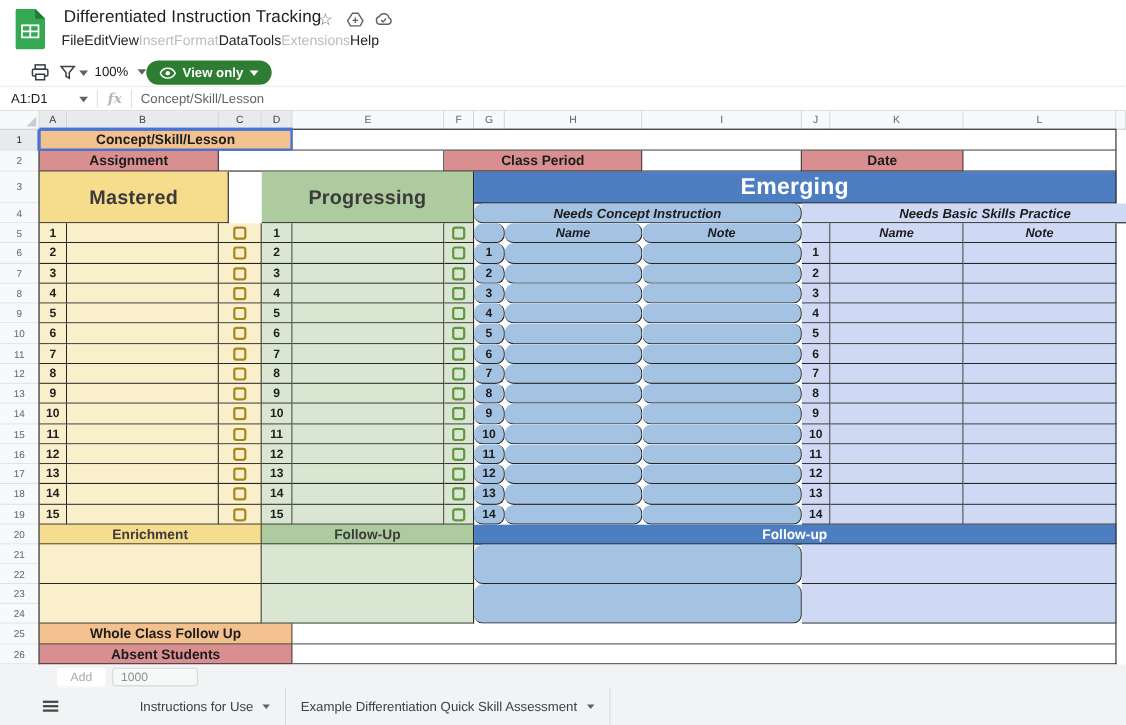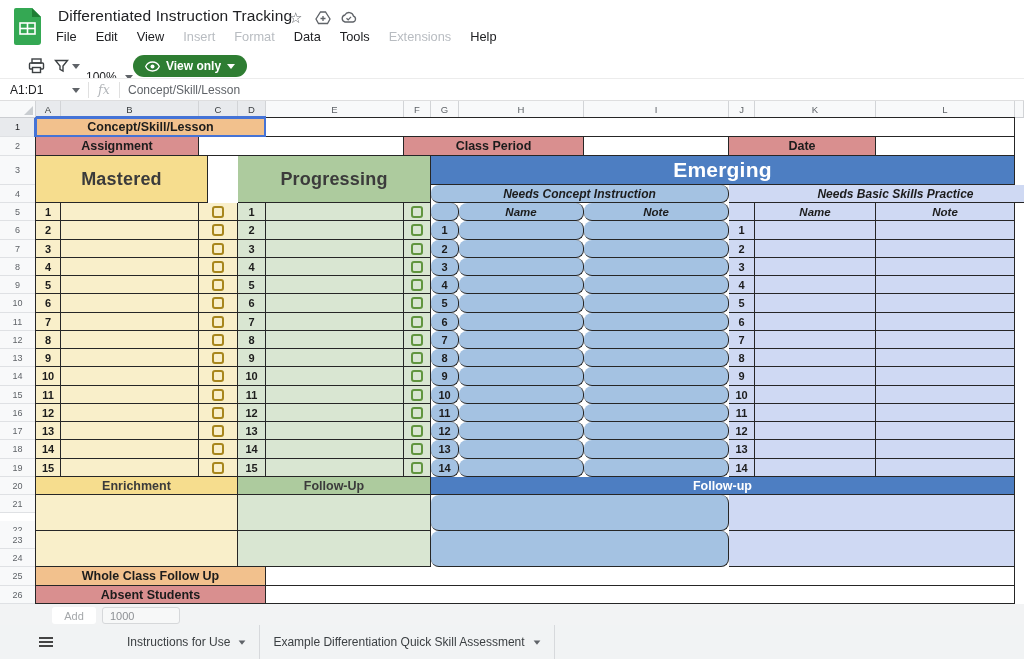--- a/index.html
+++ b/index.html
@@ -3,36 +3,36 @@
 <meta charset="utf-8">
 <style>
   html,body{margin:0;padding:0;background:#fff;}
   #app{position:relative;width:1024px;height:659px;overflow:hidden;background:#fff;
        font-family:"Liberation Sans",sans-serif;-webkit-font-smoothing:antialiased;}
   
   #titlebar{position:absolute;left:0;top:0;width:1024px;height:55px;background:#fff;}
   #logo{position:absolute;left:14px;top:8px;}
   #doc-title{position:absolute;left:58px;top:7px;font-size:15.5px;color:#202124;letter-spacing:.1px;}
   .tb-ico{position:absolute;top:9px;color:#5f6368;}
-  #menubar{position:absolute;left:56px;top:29px;display:flex;gap:19px;font-size:12.8px;color:#202124;text-align:center;}
+  #menubar{position:absolute;left:56px;top:29px;display:flex;font-size:12.8px;color:#202124;text-align:center;}
   .menu-item{cursor:pointer;}
   .menu-item.disabled{color:#b8bcc1;}
   
   #toolbar{position:absolute;left:0;top:55px;width:1024px;height:23px;background:#fff;}
   .caret{display:inline-block;width:0;height:0;border-left:4px solid transparent;border-right:4px solid transparent;border-top:5px solid #5f6368;}
-  #zoom-ctl{position:absolute;left:86px;top:15px;font-size:12px;color:#202124;display:flex;align-items:center;gap:8px;}
+  #zoom-ctl{position:absolute;left:86px;top:3px;font-size:12px;color:#202124;display:flex;align-items:center;gap:8px;}
   #viewonly-btn{position:absolute;left:133px;top:0px;height:22px;border-radius:12px;background:var(--btn_green);
     display:flex;align-items:center;gap:6px;padding:0 12px;color:#fff;font-size:12px;font-weight:bold;}
   #viewonly-btn .caret{border-top-color:#fff;}
   
   #fxbar{position:absolute;left:0;top:78px;width:1024px;height:23px;background:#fff;border-top:1px solid #ececec;border-bottom:1px solid #dededf;box-sizing:border-box;}
   #namebox{position:absolute;left:10px;top:4px;font-size:12px;color:#202124;}
   #namebox-caret{position:absolute;left:72px;top:9px;}
   .fx-div{position:absolute;top:3px;width:1px;height:16px;background:#e0e0e0;}
-  #fx-label{position:absolute;left:98px;top:3px;font-family:"DejaVu Serif",serif;font-style:italic;font-size:12.5px;color:#b3b6ba;}
+  #fx-label{position:absolute;left:98px;top:3px;font-family:"DejaVu Serif",serif;font-style:italic;font-size:12.5px;color:#b3b6ba;font-weight:bold;}
   #formula-text{position:absolute;left:128px;top:4px;font-size:12px;color:#5f6368;}
   
   .colh{position:absolute;top:101px;height:17px;box-sizing:border-box;background:#f8f9fa;border-right:1px solid #d2d4d7;border-bottom:1px solid #cbcdd1;
         display:flex;align-items:center;justify-content:center;font-size:9.5px;color:#5f6368;}
   .colh.selh{background:#e8eaed;color:#3c4043;}
   .guth{position:absolute;left:0;width:36px;box-sizing:border-box;background:#f8f9fa;border-right:1px solid #d2d4d7;border-bottom:1px solid #dfe1e4;
         display:flex;align-items:center;justify-content:center;font-size:9px;color:#5f6368;}
   .guth.selg{background:#e8eaed;color:#202124;}
   #corner{position:absolute;left:0;top:101px;width:36px;height:17px;background:#f8f9fa;border-right:1px solid #d2d4d7;border-bottom:1px solid #cbcdd1;box-sizing:border-box;}
   #corner:after{content:"";position:absolute;right:2px;bottom:2px;width:0;height:0;border-left:9px solid transparent;border-bottom:9px solid #c9cdd1;}
@@ -171,21 +171,21 @@
       <div class="guth" style="left: 0px; top: 331px; width: 36px; height: 18px;">12</div>
       <div class="guth" style="left: 0px; top: 349px; width: 36px; height: 18px;">13</div>
       <div class="guth" style="left: 0px; top: 367px; width: 36px; height: 19px;">14</div>
       <div class="guth" style="left: 0px; top: 386px; width: 36px; height: 18px;">15</div>
       <div class="guth" style="left: 0px; top: 404px; width: 36px; height: 18px;">16</div>
       <div class="guth" style="left: 0px; top: 422px; width: 36px; height: 18px;">17</div>
       <div class="guth" style="left: 0px; top: 440px; width: 36px; height: 19px;">18</div>
       <div class="guth" style="left: 0px; top: 459px; width: 36px; height: 18px;">19</div>
       <div class="guth" style="left: 0px; top: 477px; width: 36px; height: 18px;">20</div>
       <div class="guth" style="left: 0px; top: 495px; width: 36px; height: 18px;">21</div>
-      <div class="guth" style="left: 0px; top: 513px; width: 36px; height: 18px; margin-top: 8px;">22</div>
+      <div class="guth" style="left: 0px; top: 513px; width: 36px; height: 18px;">22</div>
       <div class="guth" style="left: 0px; top: 531px; width: 36px; height: 18px;">23</div>
       <div class="guth" style="left: 0px; top: 549px; width: 36px; height: 18px;">24</div>
       <div class="guth" style="left: 0px; top: 567px; width: 36px; height: 19px;">25</div>
       <div class="guth" style="left: 0px; top: 586px; width: 36px; height: 18px;">26</div>
       <div class="hline" style="left: 36px; top: 117px; width: 979px; height: 1px;"></div>
       <div class="vline" style="left: 35px; top: 118px; width: 1px; height: 486px;"></div>
       <div class="cell orange lab" style="left: 36px; top: 118px; width: 230px; height: 19px;">Concept/Skill/Lesson</div>
       <div class="cell wcell" style="left: 266px; top: 118px; width: 749px; height: 19px;"></div>
       <div class="cell pink lab" style="left: 36px; top: 137px; width: 163px; height: 19px;">Assignment</div>
       <div class="cell wcell" style="left: 199px; top: 137px; width: 205px; height: 19px;"></div>

